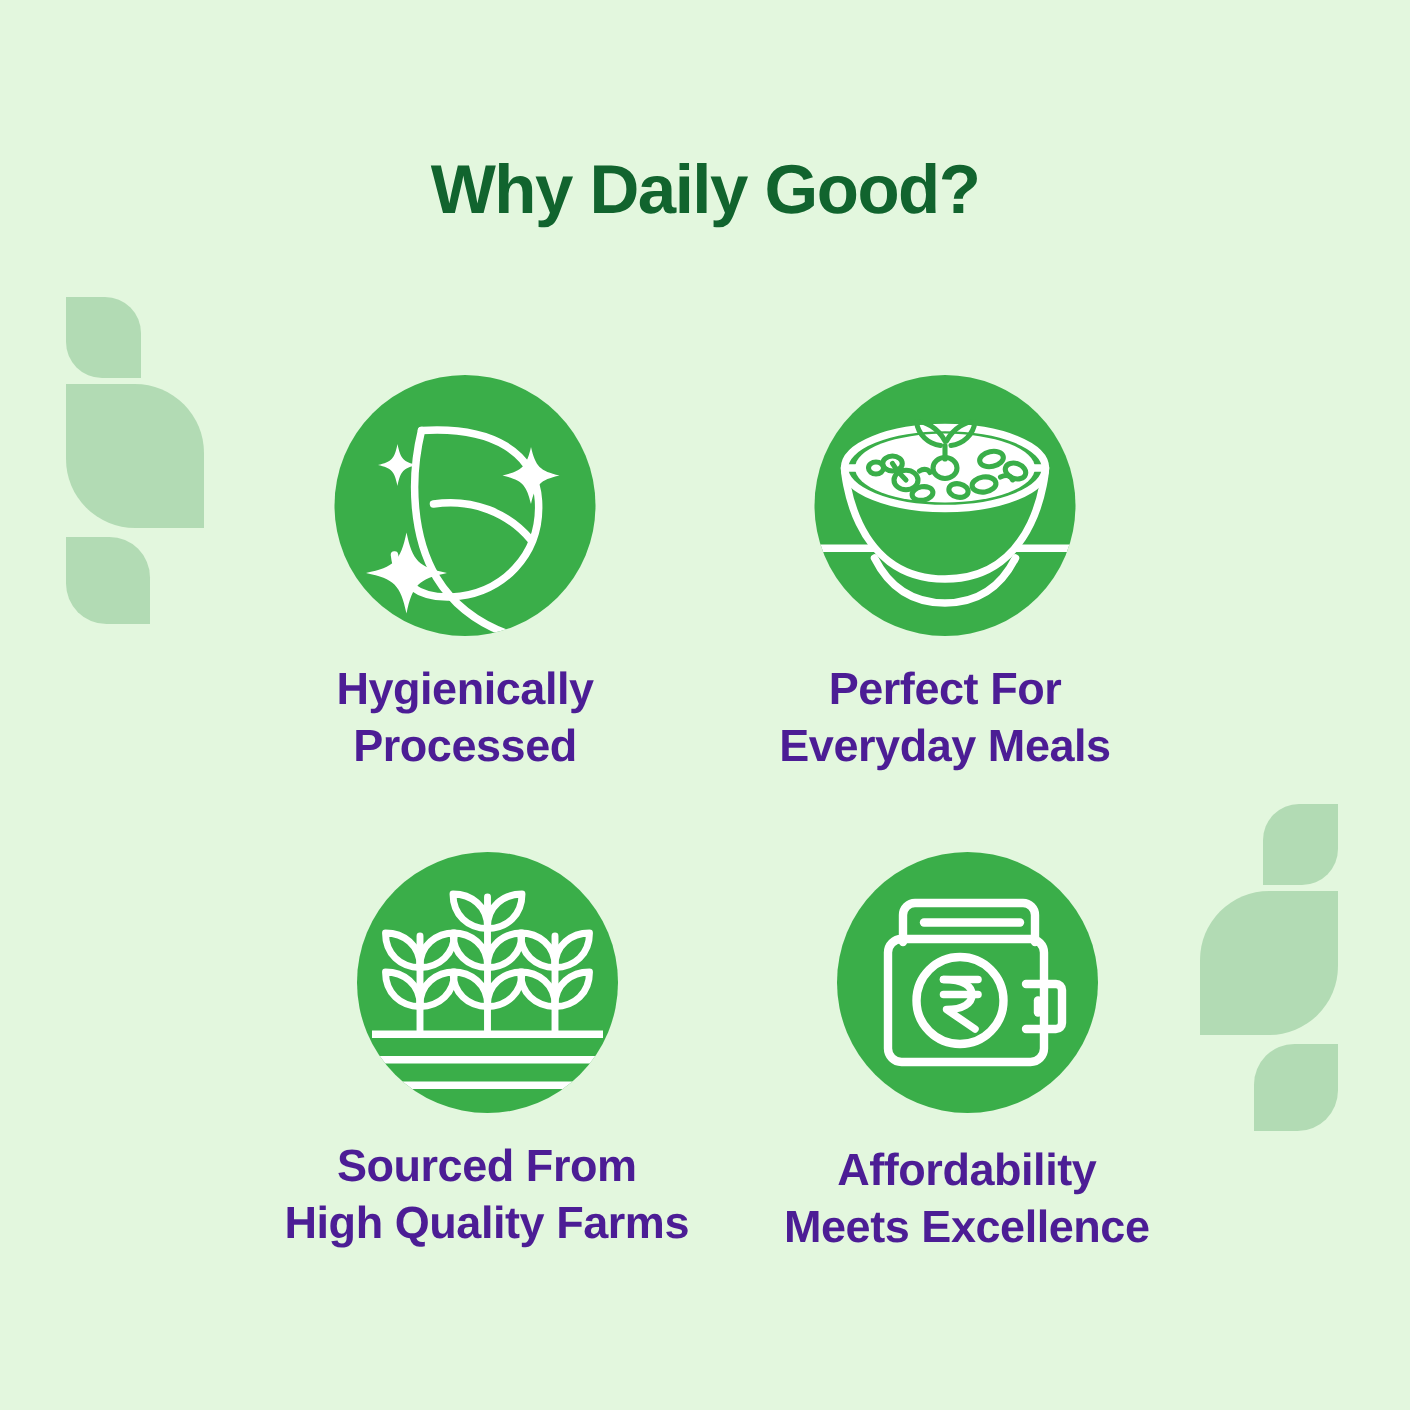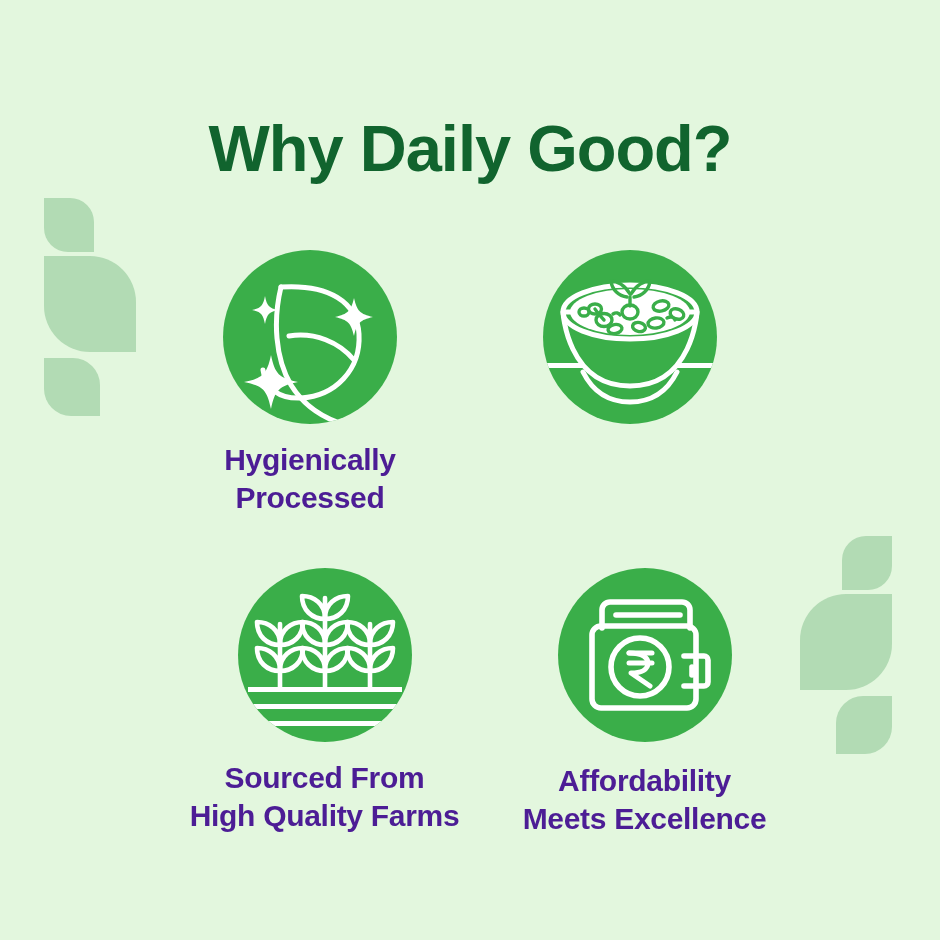--- a/index.html
+++ b/index.html
@@ -55,21 +55,21 @@
     left: 36px; top: 160px; width: 56px; height: 58px;
     border-radius: 27px 0 27px 0;
   }
 
   
   #page-title {
     position: absolute;
     left: 0; right: 0;
     top: 72px;
     text-align: center;
-    font-size: 65px;
+    font-size: 46px;
     font-weight: 700;
     letter-spacing: -1px;
     color: #11642e;
     line-height: 1;
   }
 
   
   #feature-grid {
     position: absolute;
     left: 0;
@@ -178,20 +178,22 @@
               <ellipse cx="134" cy="64" rx="7" ry="5" transform="rotate(20 134 64)"></ellipse>
               <ellipse cx="41" cy="62" rx="5" ry="4"></ellipse>
               <ellipse cx="113" cy="73" rx="8" ry="5" transform="rotate(-8 113 73)"></ellipse>
               <ellipse cx="96" cy="77" rx="6.5" ry="4.5" transform="rotate(12 96 77)"></ellipse>
               <ellipse cx="72" cy="79" rx="7" ry="4.5" transform="rotate(-10 72 79)"></ellipse>
               <path d="M124 68 C128 66 131 67 132 70"></path>
               <path d="M70 64 C73 62 76 63 77 65"></path>
             </g>
           </svg>
         </div>
+        <div class="feature-label">Perfect For
+Everyday Meals</div>
       </div>
 
     </div>
 
     <div class="feature-row" id="row-bottom">
 
       <div class="feature-cell" id="cell-farms">
         <div class="icon-circle">
           <svg width="174" height="174" viewBox="0 0 174 174">
             <g fill="none" stroke="#ffffff" stroke-width="4.6" stroke-linecap="round" stroke-linejoin="round">

